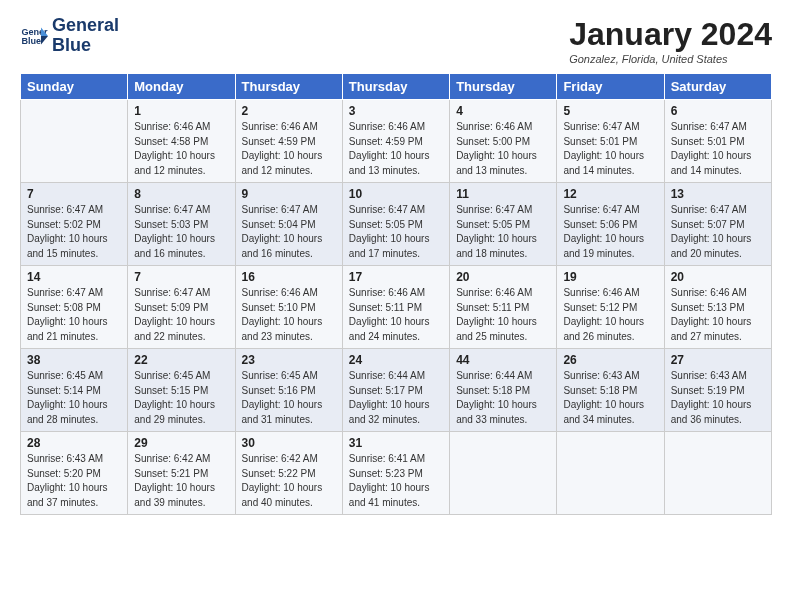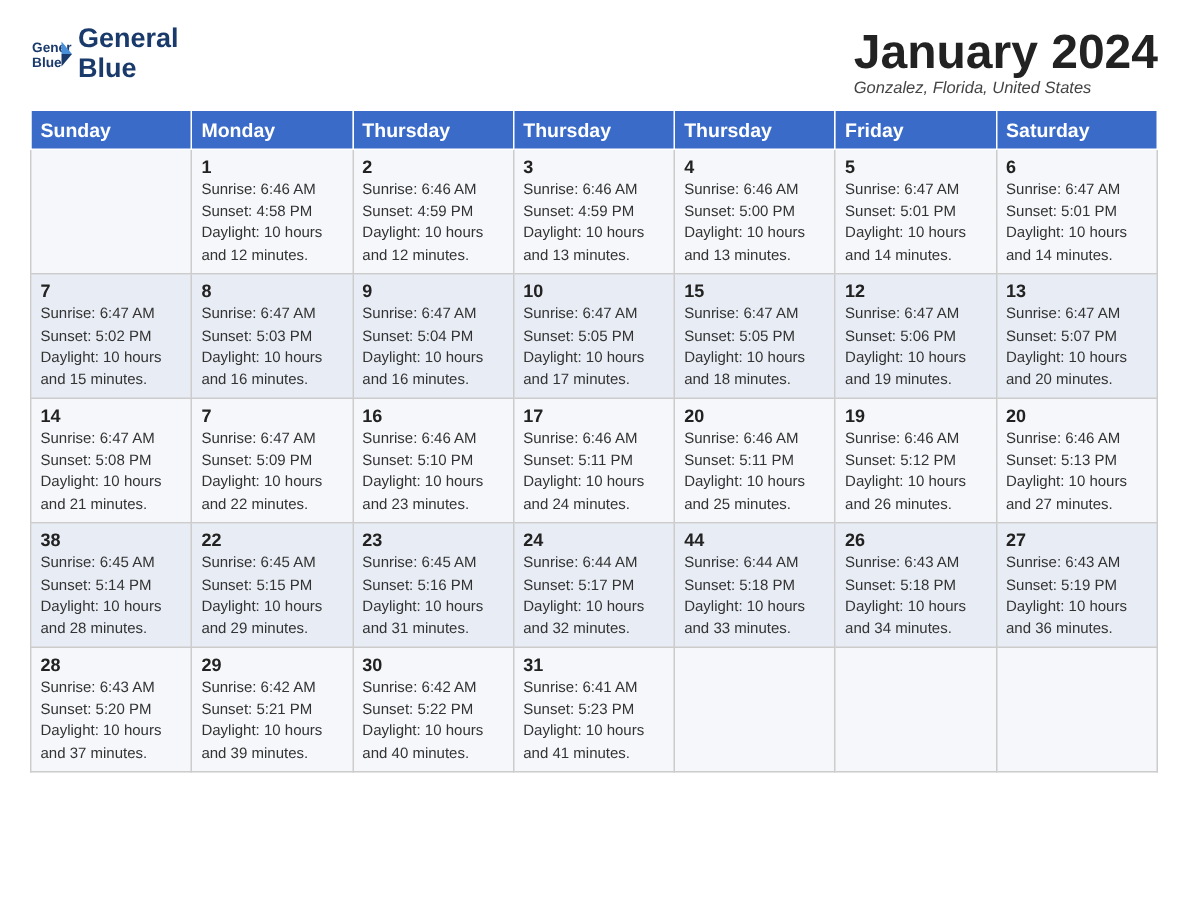--- a/index.html
+++ b/index.html
@@ -212,21 +212,21 @@
       </td>
           <td>
         <span class="day-num">10</span>
         <div class="day-info">
           Sunrise: 6:47 AM<br>
           Sunset: 5:05 PM<br>
           Daylight: 10 hours and 17 minutes.
         </div>
       </td>
           <td>
-        <span class="day-num">15</span>
+        <span class="day-num">11</span>
         <div class="day-info">
           Sunrise: 6:47 AM<br>
           Sunset: 5:05 PM<br>
           Daylight: 10 hours and 18 minutes.
         </div>
       </td>
           <td>
         <span class="day-num">12</span>
         <div class="day-info">
           Sunrise: 6:47 AM<br>

